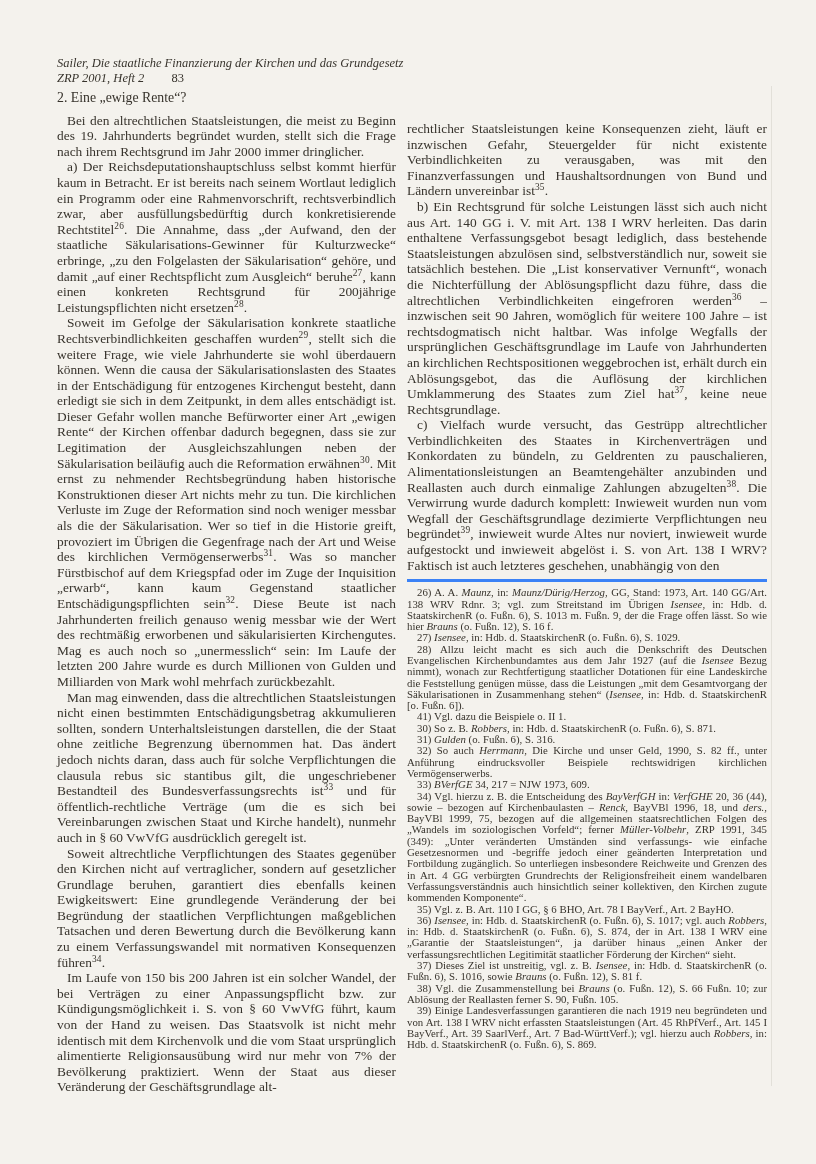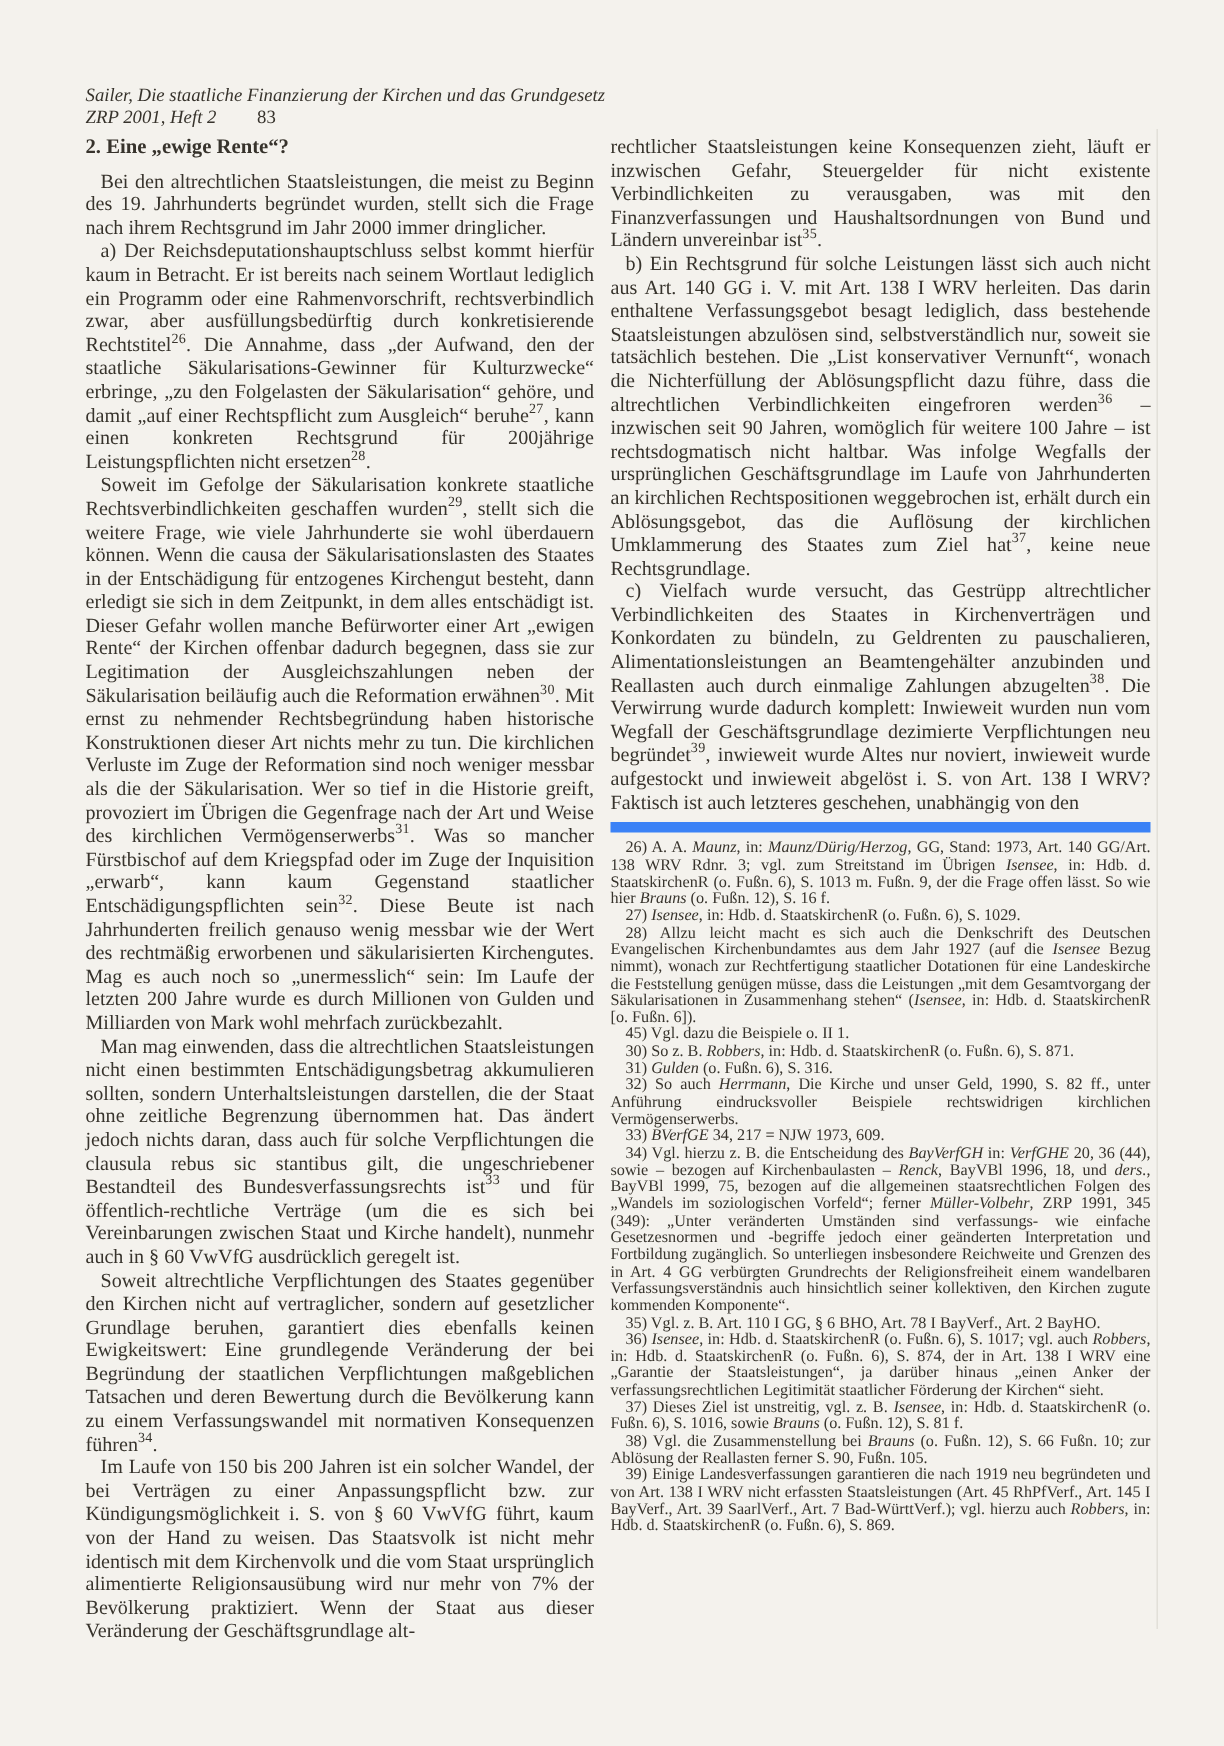--- a/index.html
+++ b/index.html
@@ -24,30 +24,30 @@
 
   .column {
     position: absolute; top: 90px;
     text-align: justify;
     font-size: 13.4px; line-height: 15.6px;
   }
   .column-left  { left: 57px;  width: 339px; }
   .column-right { left: 407px; width: 360px; }
 
   .section-heading {
-    font-size: 13.8px; font-weight: bold;
+    font-size: 13.8px; font-weight: normal;
     margin: 0 0 7px 0; text-align: left;
   }
   .column p { margin: 0; text-indent: 10px; }
-  .column p.noindent { text-indent: 0; }
+  .column p.noindent { text-indent: 0; margin-top: 31px; }
   sup { font-size: 0.70em; line-height: 0; vertical-align: super; letter-spacing: 0.2px; }
 
   .footnotes {
     margin-top: 6px;
-    border-top: 7px solid #3b82f6;
+    border-top: 3px solid #3b82f6;
     padding-top: 5px;
     font-size: 10.8px; line-height: 11.3px;
   }
   .footnotes p { margin: 0; text-indent: 10px; }
 
   .scan-gutter-line {
     position: absolute; left: 771px; top: 86px;
     width: 1px; height: 1000px;
     background: rgba(70, 64, 52, 0.10);
   }
@@ -75,21 +75,21 @@
 
 <div class="column column-right">
   <p class="noindent">rechtlicher Staatsleistungen keine Konsequenzen zieht, läuft er inzwischen Gefahr, Steuergelder für nicht existente Verbindlichkeiten zu verausgaben, was mit den Finanzverfassungen und Haushaltsordnungen von Bund und Ländern unvereinbar ist<sup>35</sup>.</p>
   <p>b) Ein Rechtsgrund für solche Leistungen lässt sich auch nicht aus Art. 140 GG i. V. mit Art. 138 I WRV herleiten. Das darin enthaltene Verfassungsgebot besagt lediglich, dass bestehende Staatsleistungen abzulösen sind, selbstverständlich nur, soweit sie tatsächlich bestehen. Die „List konservativer Vernunft“, wonach die Nichterfüllung der Ablösungspflicht dazu führe, dass die altrechtlichen Verbindlichkeiten eingefroren werden<sup>36</sup> – inzwischen seit 90 Jahren, womöglich für weitere 100 Jahre – ist rechtsdogmatisch nicht haltbar. Was infolge Wegfalls der ursprünglichen Geschäftsgrundlage im Laufe von Jahrhunderten an kirchlichen Rechtspositionen weggebrochen ist, erhält durch ein Ablösungsgebot, das die Auflösung der kirchlichen Umklammerung des Staates zum Ziel hat<sup>37</sup>, keine neue Rechtsgrundlage.</p>
   <p>c) Vielfach wurde versucht, das Gestrüpp altrechtlicher Verbindlichkeiten des Staates in Kirchenverträgen und Konkordaten zu bündeln, zu Geldrenten zu pauschalieren, Alimentationsleistungen an Beamtengehälter anzubinden und Reallasten auch durch einmalige Zahlungen abzugelten<sup>38</sup>. Die Verwirrung wurde dadurch komplett: Inwieweit wurden nun vom Wegfall der Geschäftsgrundlage dezimierte Verpflichtungen neu begründet<sup>39</sup>, inwieweit wurde Altes nur noviert, inwieweit wurde aufgestockt und inwieweit abgelöst i. S. von Art. 138 I WRV? Faktisch ist auch letzteres geschehen, unabhängig von den</p>
 
   <div class="footnotes">
     <p>26) A. A. <i>Maunz</i>, in: <i>Maunz/Dürig/Herzog</i>, GG, Stand: 1973, Art. 140 GG/Art. 138 WRV Rdnr. 3; vgl. zum Streitstand im Übrigen <i>Isensee</i>, in: Hdb. d. StaatskirchenR (o. Fußn. 6), S. 1013 m. Fußn. 9, der die Frage offen lässt. So wie hier <i>Brauns</i> (o. Fußn. 12), S. 16 f.</p>
     <p>27) <i>Isensee</i>, in: Hdb. d. StaatskirchenR (o. Fußn. 6), S. 1029.</p>
     <p>28) Allzu leicht macht es sich auch die Denkschrift des Deutschen Evangelischen Kirchenbundamtes aus dem Jahr 1927 (auf die <i>Isensee</i> Bezug nimmt), wonach zur Rechtfertigung staatlicher Dotationen für eine Landeskirche die Feststellung genügen müsse, dass die Leistungen „mit dem Gesamtvorgang der Säkularisationen in Zusammenhang stehen“ (<i>Isensee</i>, in: Hdb. d. StaatskirchenR [o. Fußn. 6]).</p>
-    <p>45) Vgl. dazu die Beispiele o. II 1.</p>
+    <p>41) Vgl. dazu die Beispiele o. II 1.</p>
     <p>30) So z. B. <i>Robbers</i>, in: Hdb. d. StaatskirchenR (o. Fußn. 6), S. 871.</p>
     <p>31) <i>Gulden</i> (o. Fußn. 6), S. 316.</p>
     <p>32) So auch <i>Herrmann</i>, Die Kirche und unser Geld, 1990, S. 82 ff., unter Anführung eindrucksvoller Beispiele rechtswidrigen kirchlichen Vermögenserwerbs.</p>
     <p>33) <i>BVerfGE</i> 34, 217 = NJW 1973, 609.</p>
     <p>34) Vgl. hierzu z. B. die Entscheidung des <i>BayVerfGH</i> in: <i>VerfGHE</i> 20, 36 (44), sowie – bezogen auf Kirchenbaulasten – <i>Renck</i>, BayVBl 1996, 18, und <i>ders.</i>, BayVBl 1999, 75, bezogen auf die allgemeinen staatsrechtlichen Folgen des „Wandels im soziologischen Vorfeld“; ferner <i>Müller-Volbehr</i>, ZRP 1991, 345 (349): „Unter veränderten Umständen sind verfassungs- wie einfache Gesetzesnormen und -begriffe jedoch einer geänderten Interpretation und Fortbildung zugänglich. So unterliegen insbesondere Reichweite und Grenzen des in Art. 4 GG verbürgten Grundrechts der Religionsfreiheit einem wandelbaren Verfassungsverständnis auch hinsichtlich seiner kollektiven, den Kirchen zugute kommenden Komponente“.</p>
     <p>35) Vgl. z. B. Art. 110 I GG, § 6 BHO, Art. 78 I BayVerf., Art. 2 BayHO.</p>
     <p>36) <i>Isensee</i>, in: Hdb. d. StaatskirchenR (o. Fußn. 6), S. 1017; vgl. auch <i>Robbers</i>, in: Hdb. d. StaatskirchenR (o. Fußn. 6), S. 874, der in Art. 138 I WRV eine „Garantie der Staatsleistungen“, ja darüber hinaus „einen Anker der verfassungsrechtlichen Legitimität staatlicher Förderung der Kirchen“ sieht.</p>
     <p>37) Dieses Ziel ist unstreitig, vgl. z. B. <i>Isensee</i>, in: Hdb. d. StaatskirchenR (o. Fußn. 6), S. 1016, sowie <i>Brauns</i> (o. Fußn. 12), S. 81 f.</p>
     <p>38) Vgl. die Zusammenstellung bei <i>Brauns</i> (o. Fußn. 12), S. 66 Fußn. 10; zur Ablösung der Reallasten ferner S. 90, Fußn. 105.</p>
     <p>39) Einige Landesverfassungen garantieren die nach 1919 neu begründeten und von Art. 138 I WRV nicht erfassten Staatsleistungen (Art. 45 RhPfVerf., Art. 145 I BayVerf., Art. 39 SaarlVerf., Art. 7 Bad-WürttVerf.); vgl. hierzu auch <i>Robbers</i>, in: Hdb. d. StaatskirchenR (o. Fußn. 6), S. 869.</p>

